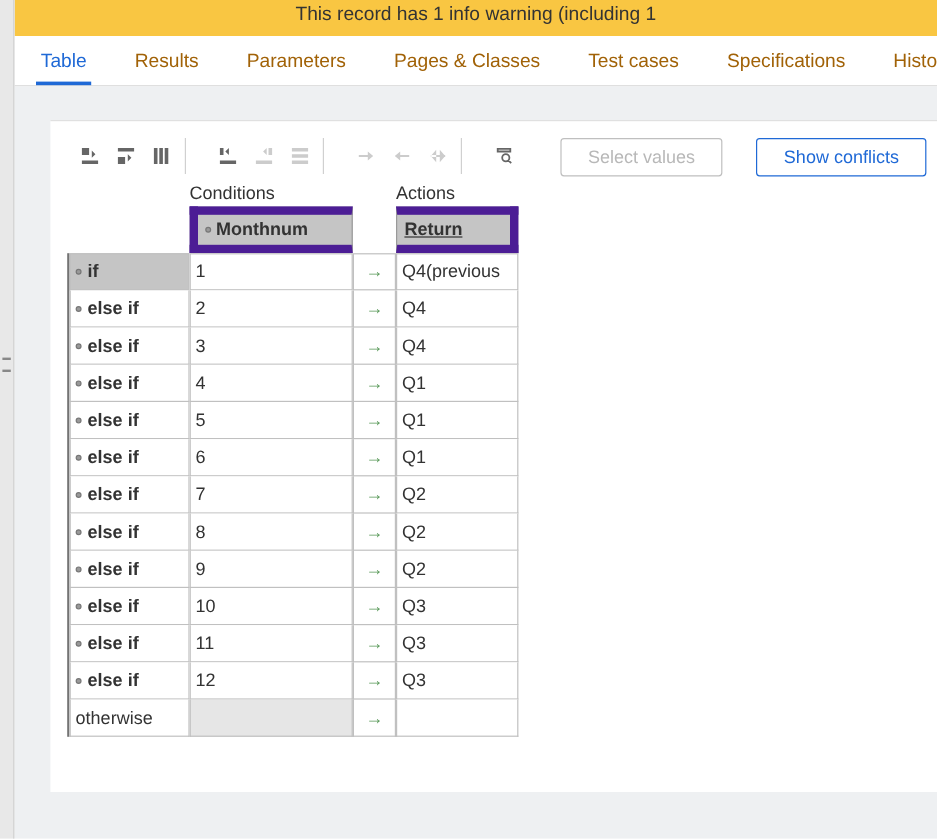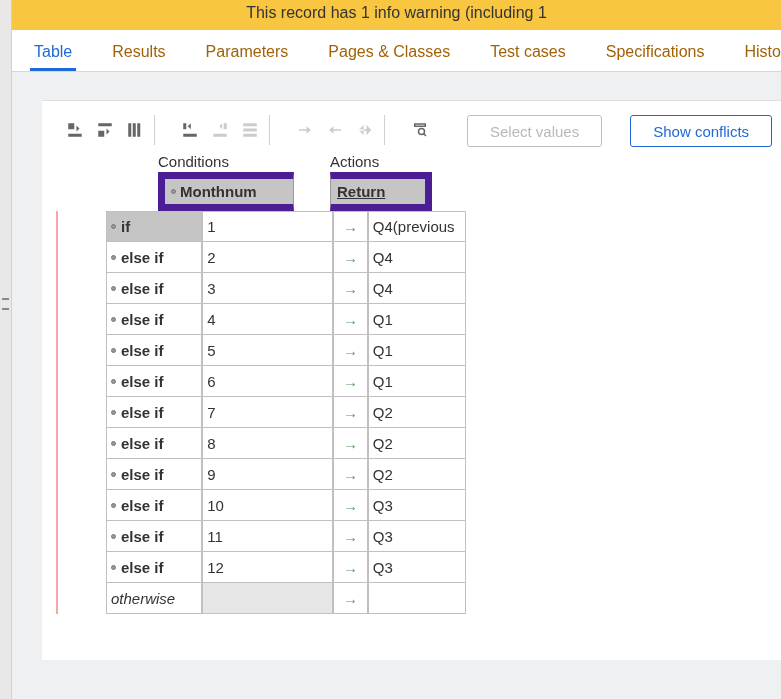--- a/index.html
+++ b/index.html
@@ -147,21 +147,21 @@
     align-items: center;
     gap: 4px;
   }
   .col-headers .hcond { width: 136px; border-right: 1px solid #9a9a9a;}
   .col-headers .hgap { width: 36px; background: transparent; border: none; }
   .col-headers .hret { width: 102px; border-left: 1px solid #9a9a9a; text-decoration: underline;}
   .bullet {
     width: 5px; height: 5px; border-radius: 50%; background: #999; border:1px solid #777;
     flex-shrink:0;
   }
-  .rows { border-left: 2px solid #fca5a5; padding-left: 48px; }
+  .rows { border-left: 2px solid #737373; }
   .row {
     display: flex;
     height: 31px;
     align-items: stretch;
   }
   .row .cell {
     border: 1px solid #c0c0c0;
     border-top: none;
     display: flex;
     align-items: center;
@@ -171,21 +171,21 @@
     white-space: nowrap;
   }
   .row:first-child .cell { border-top: 1px solid #c0c0c0; }
   .c-label {
     width: 100px;
     font-weight: bold;
     gap: 5px;
     background: #fff;
   }
   .row.hl .c-label { background: #c5c5c5; }
-  .row.ow .c-label { font-weight: normal; font-style: italic; }
+  .row.ow .c-label { font-weight: normal; }
   .c-cond {
     width: 136px;
     border-left: none;
     background: #fff;
   }
   .row.ow .c-cond { background: #e6e6e6; }
   .c-arrow {
     width: 36px;
     border: none;
     border-bottom: 1px solid #c0c0c0;

